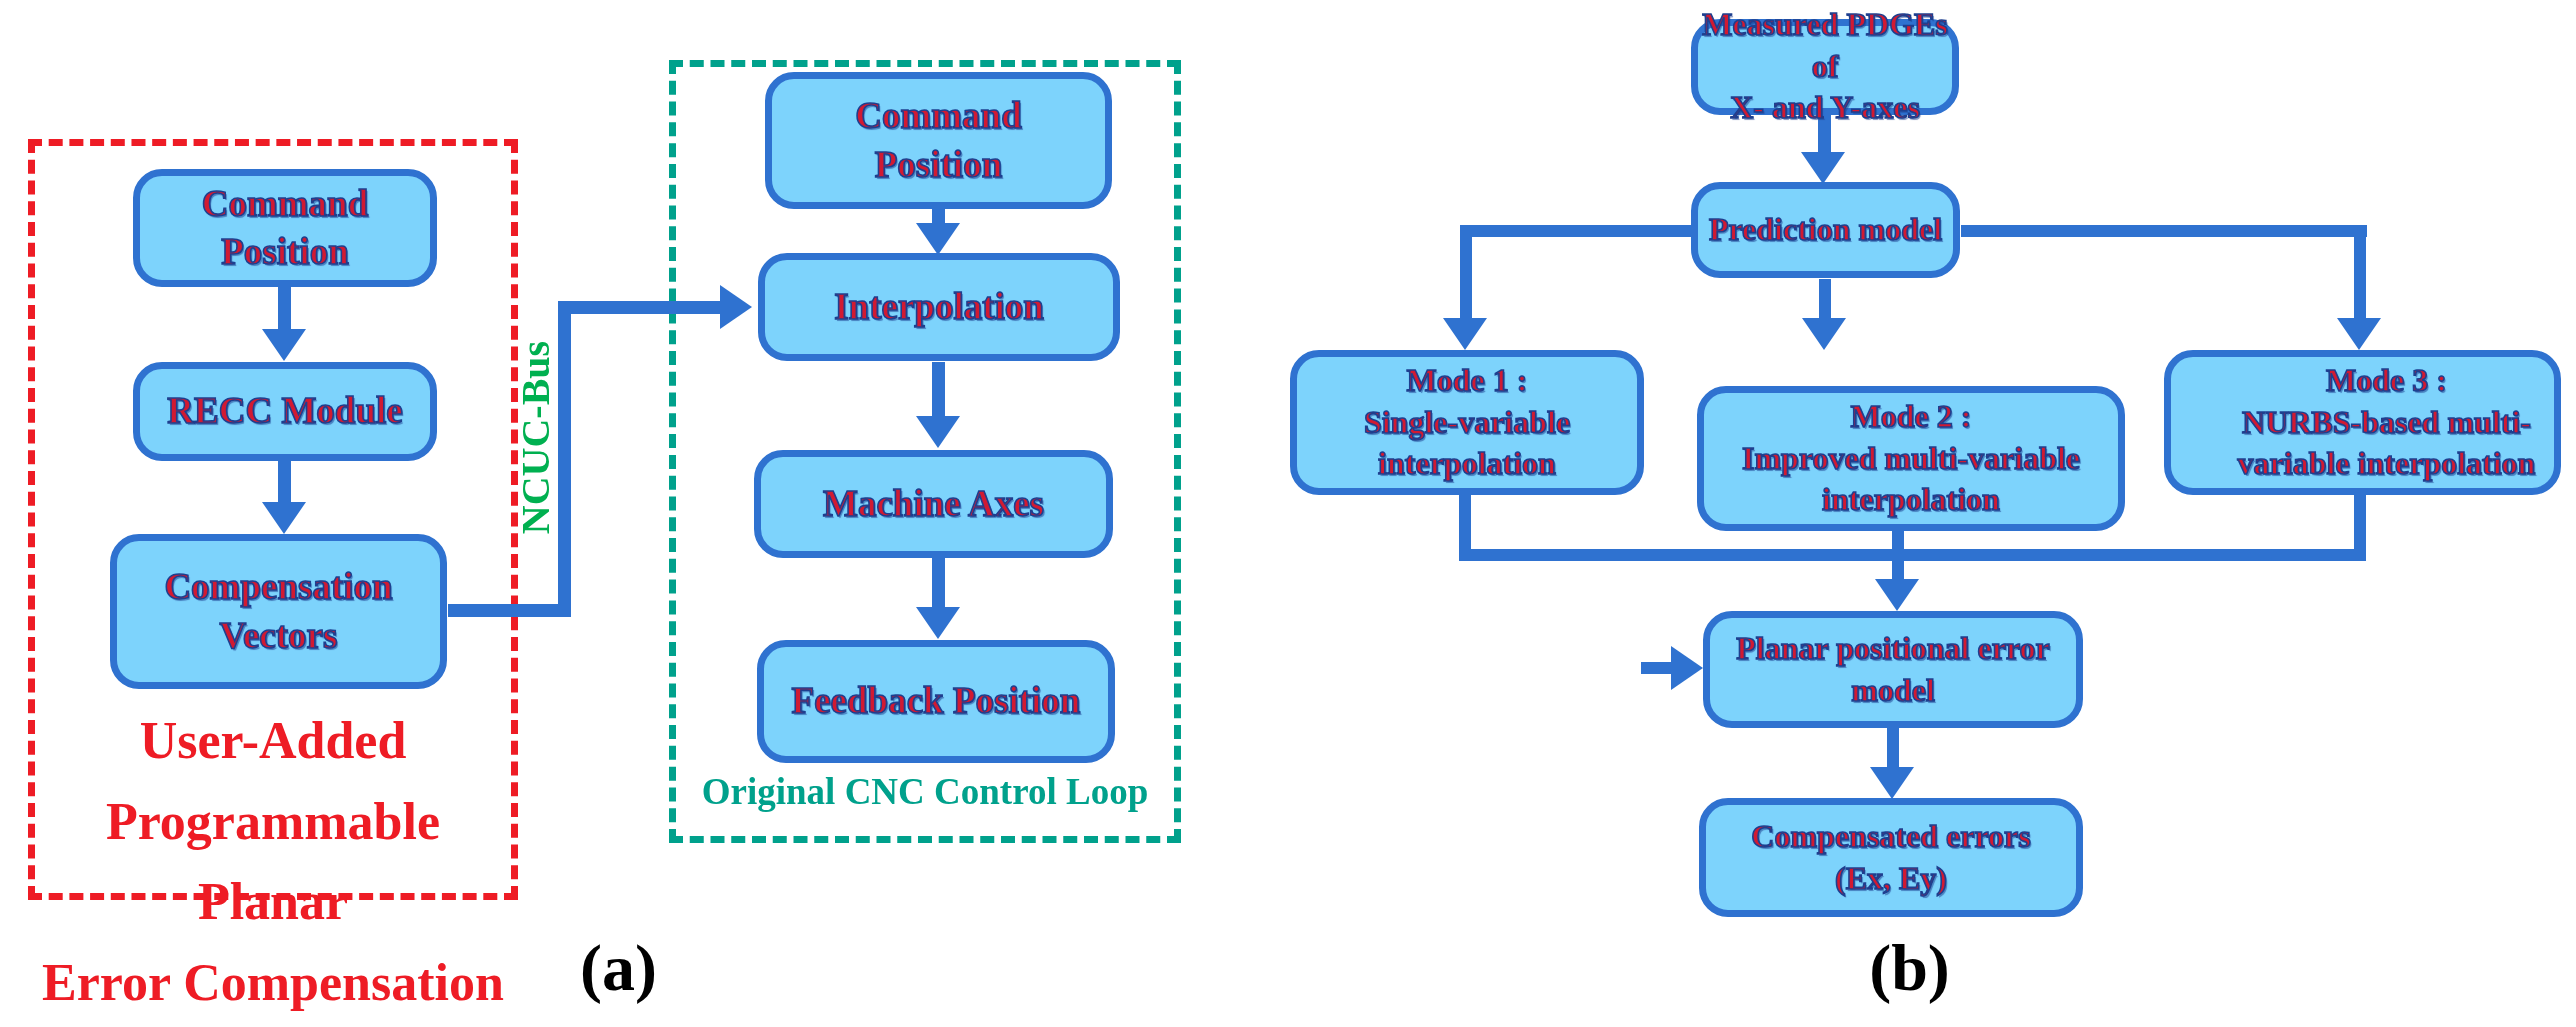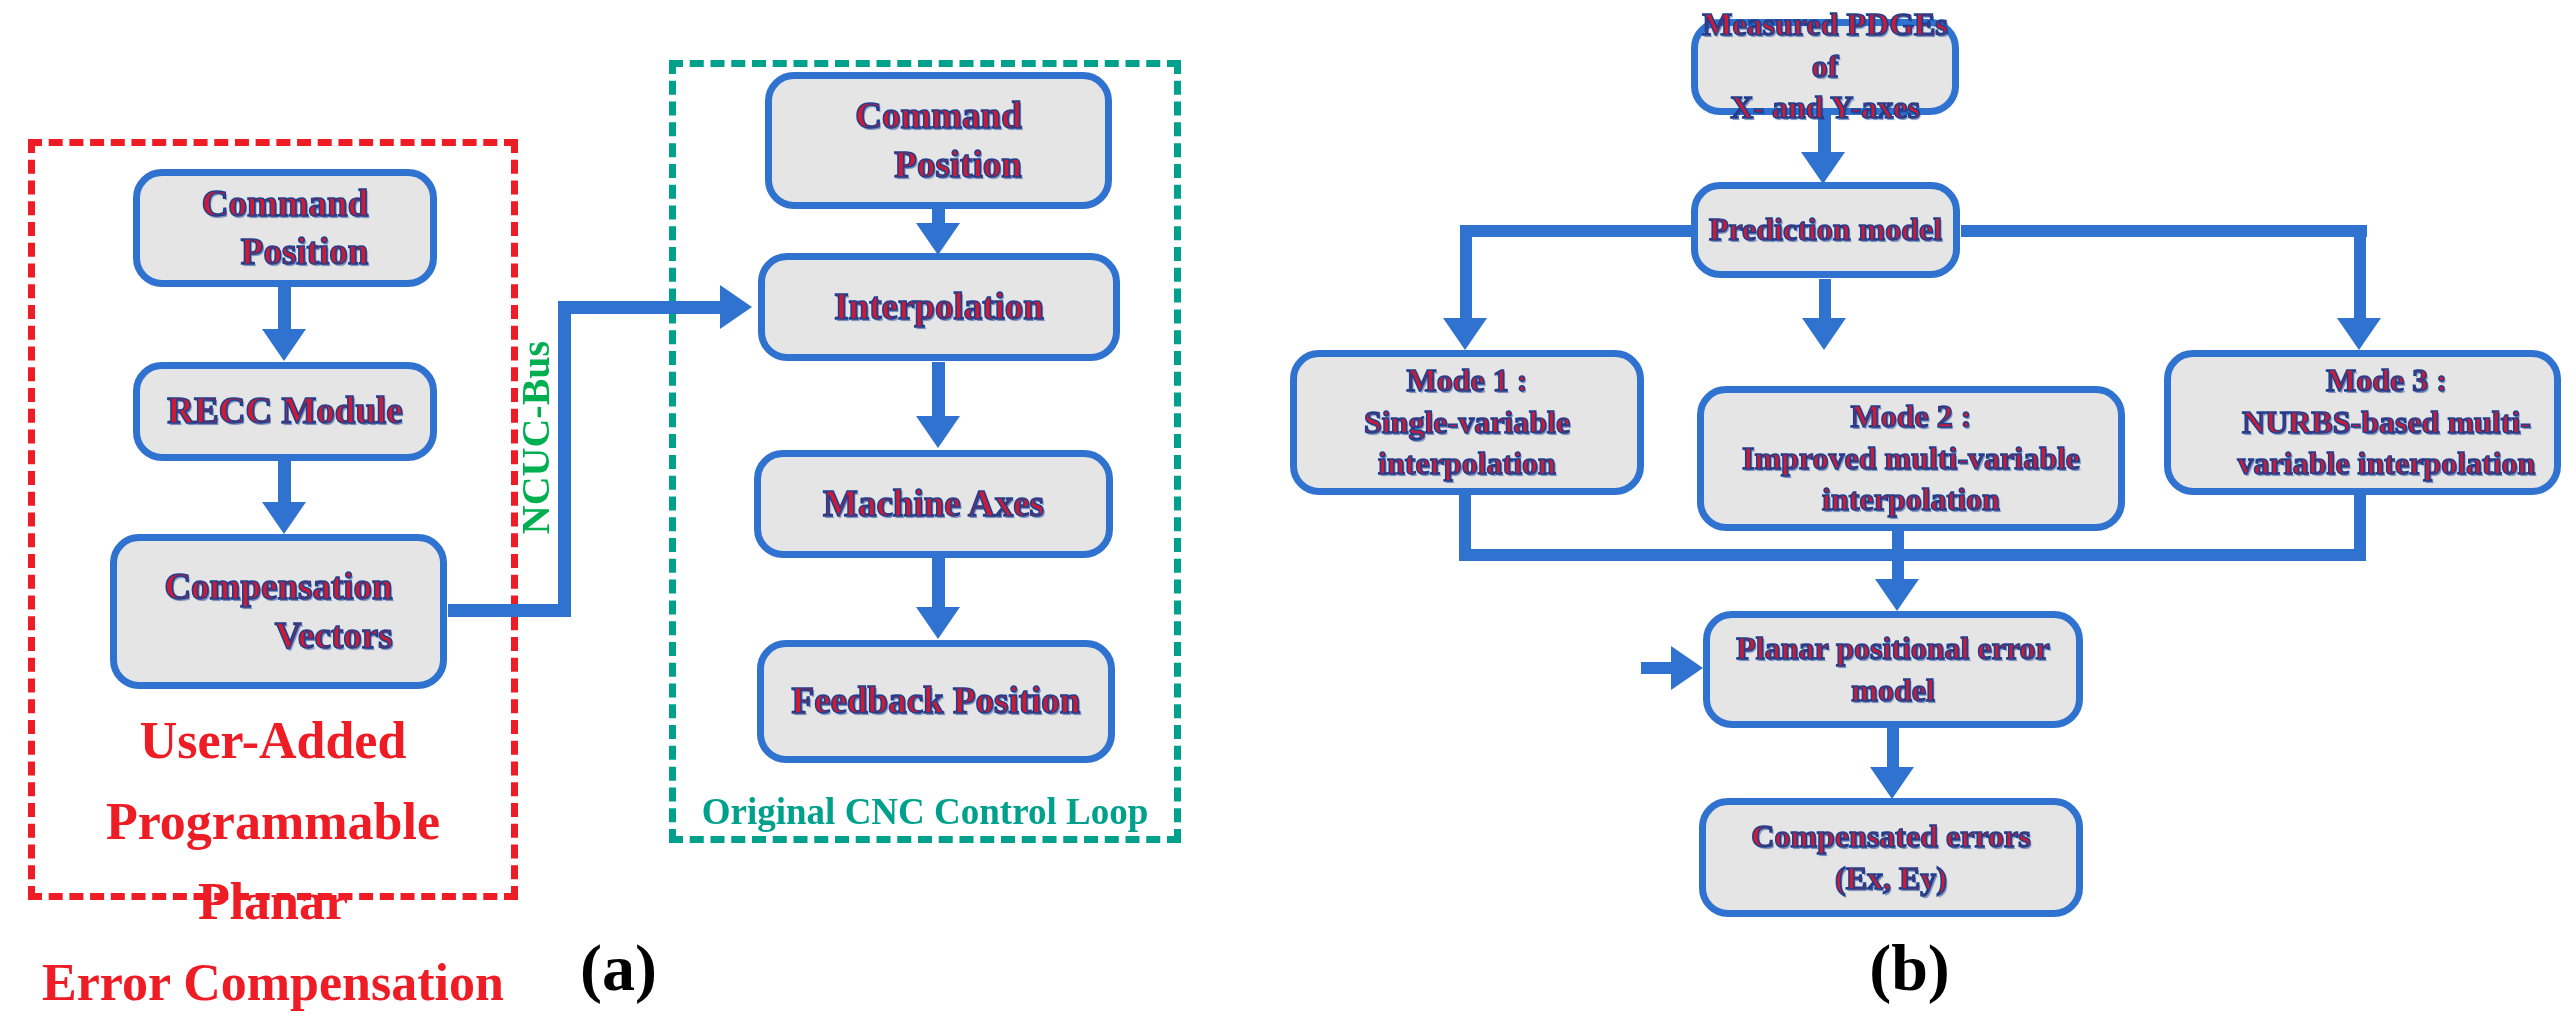--- a/index.html
+++ b/index.html
@@ -14,33 +14,33 @@
   #figure{
     position:relative;
     width:2576px;height:1028px;
     background:#ffffff;
     font-family:"Liberation Serif", serif;
     overflow:hidden;
   }
   .node{
     position:absolute;
     box-sizing:border-box;
-    background:#e5e5e5;
+    background:#7dd3fc;
     border:7.2px solid var(--blue);
     border-radius:29px;
     display:flex;align-items:center;justify-content:center;
     text-align:center;
     white-space:pre-line;
     font-weight:bold;
     color:var(--node-text);
     -webkit-text-stroke:1.6px var(--node-stroke);
     text-shadow:1.6px 1.6px 0.8px rgba(30,63,143,0.55);
     z-index:3;
   }
-  .node-a{font-size:37px;line-height:1.3;text-align:right;}
+  .node-a{font-size:37px;line-height:1.3;}
   .node-b{font-size:32px;line-height:1.3;}
   .dashedbox{position:absolute;box-sizing:border-box;z-index:1;}
   .red-dash{border:7.2px dashed var(--red);}
   .green-dash{border:7.2px dashed var(--teal);}
   .seg{position:absolute;background:var(--blue);z-index:2;}
   .ah-down{position:absolute;width:0;height:0;
     border-left:22.5px solid transparent;border-right:22.5px solid transparent;
     border-top:32px solid var(--blue);z-index:2;}
   .ah-right{position:absolute;width:0;height:0;
     border-top:22.5px solid transparent;border-bottom:22.5px solid transparent;
@@ -106,21 +106,21 @@
 
   <div class="seg" style="left:932px;top:209px;width:13px;height:17.7px;"></div>
   <div class="ah-down" style="left:916px;top:223px;"></div>
 
   <div class="seg" style="left:932px;top:362px;width:13px;height:58px;"></div>
   <div class="ah-down" style="left:916px;top:416px;"></div>
 
   <div class="seg" style="left:932px;top:558px;width:13px;height:51px;"></div>
   <div class="ah-down" style="left:916px;top:607px;"></div>
 
-  <div class="grouplabel teal-label" style="left:676px;top:770px;width:498px;margin-top:20px;">Original CNC Control Loop</div>
+  <div class="grouplabel teal-label" style="left:676px;top:770px;width:498px;">Original CNC Control Loop</div>
 
   <div class="panel-label" style="left:554px;top:930px;width:129px;">(a)</div>
 
   <div class="node node-b" style="left:1691px;top:18.5px;width:268px;height:96px;">Measured PDGEs of
 X- and Y-axes</div>
 
   <div class="node node-b" style="left:1691px;top:182px;width:269px;height:96px;">Prediction model</div>
 
   <div class="seg" style="left:1818px;top:115px;width:13px;height:40px;"></div>
   <div class="ah-down" style="left:1801px;top:152px;"></div>

